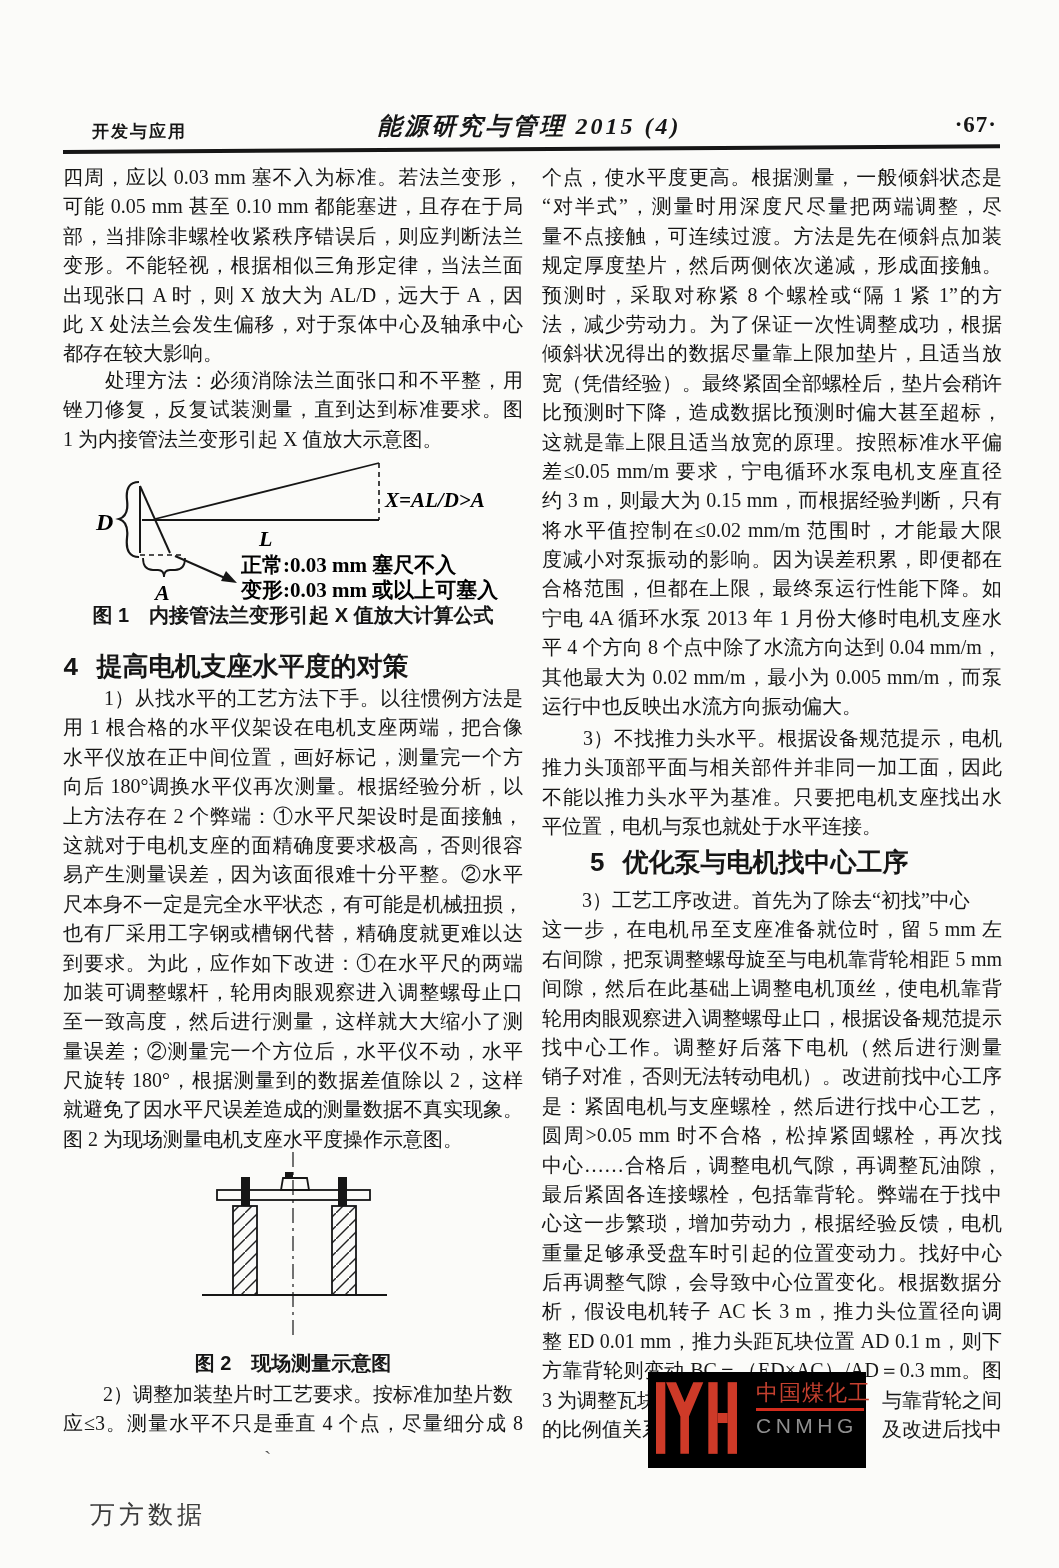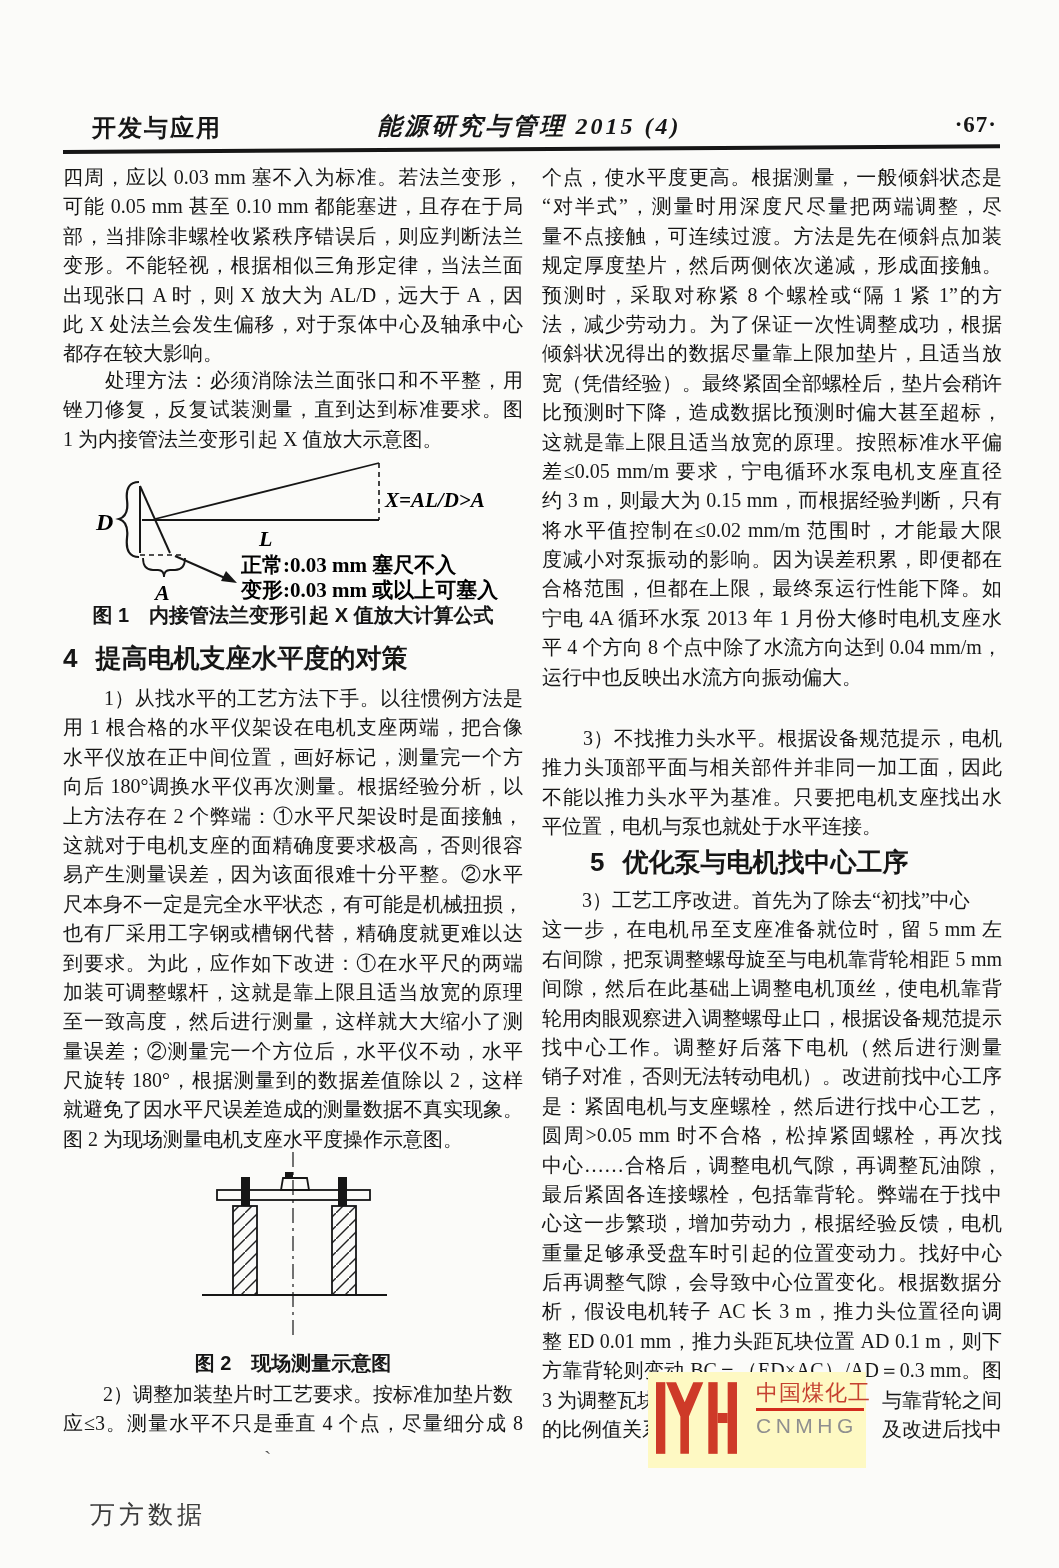--- a/index.html
+++ b/index.html
@@ -2,22 +2,22 @@
 <html><head>
 <meta charset="utf-8">
 <style>
   html,body{margin:0;padding:0;background:#e8e8e8;}
   .page{
     position:relative;width:1059px;height:1568px;background:#fbfbf9;
     font-family:"Liberation Serif","DejaVu Serif",serif;color:#161616;
     overflow:hidden;margin:0 auto;
   }
   
-  .hdr-left{position:absolute;left:92px;top:112px;font-family:"Liberation Sans","DejaVu Sans",sans-serif;
-    font-weight:700;font-size:24px;letter-spacing:2px;}
+  .hdr-left{position:absolute;left:92px;top:120px;font-family:"Liberation Sans","DejaVu Sans",sans-serif;
+    font-weight:700;font-size:17px;letter-spacing:2px;}
   .hdr-center{position:absolute;left:50%;top:110px;transform:translateX(-50%);
     font-style:italic;font-weight:700;font-size:24px;letter-spacing:3px;white-space:nowrap;}
   .hdr-right{position:absolute;right:62px;top:112px;font-size:23px;font-weight:600;letter-spacing:1px;}
   .hdr-rule{position:absolute;left:63px;top:150px;width:937px;height:4px;background:#161616;
     transform:rotate(-0.35deg);transform-origin:left center;}
   
   .col{position:absolute;top:160px;}
   .col-left{left:63px;width:460px;}
   .col-right{left:542px;width:460px;}
   .para{position:absolute;left:0;width:100%;}
@@ -25,21 +25,21 @@
   .tl.rag{text-align:left;text-align-last:left;}
   .caption{position:absolute;left:0;width:100%;text-align:center;
     font-family:"Liberation Sans","DejaVu Sans",sans-serif;font-weight:700;font-size:20px;}
   .heading{position:absolute;left:0;width:100%;font-family:"Liberation Sans","DejaVu Sans",sans-serif;
     font-weight:700;font-size:26px;line-height:40px;white-space:nowrap;}
   .heading .h-num{margin-right:18px;}
   .split-line{position:absolute;left:0;width:100%;height:29.4px;line-height:29.4px;font-size:20px;}
   .split-line .rfrag{position:absolute;right:0;top:0;}
   .figsvg{position:absolute;left:0;}
   
-  .wm{position:absolute;left:648px;top:1372px;width:218px;height:96px;background:#fef9c3;z-index:5;}
+  .wm{position:absolute;left:648px;top:1372px;width:218px;height:96px;background:#000000;z-index:5;}
   .wm-logo{position:absolute;left:8px;top:8px;width:86px;height:76px;}
   .wm-cn{position:absolute;left:108px;top:8px;font-family:"Liberation Sans","DejaVu Sans",sans-serif;
     font-size:22px;line-height:26px;color:#c5402f;letter-spacing:1px;white-space:nowrap;}
   .wm-rule{position:absolute;left:108px;top:36px;width:108px;height:3px;background:#d32c1d;}
   .wm-en{position:absolute;left:108px;top:42px;font-family:"Liberation Sans","DejaVu Sans",sans-serif;
     font-size:21px;color:#8f8f8f;letter-spacing:4.5px;white-space:nowrap;}
   
   .footer-brand{position:absolute;left:90px;top:1498px;font-family:"Liberation Sans","DejaVu Sans",sans-serif;
     font-size:25px;color:#3b3b3b;letter-spacing:4px;}
   .stray-mark{position:absolute;left:264px;top:1446px;font-size:22px;color:#555;}
@@ -89,36 +89,36 @@
       <path d="M80,108 Q80,120 90,120 L95,120 Q101,120 101,127 Q101,120 107,120 L112,120 Q122,120 122,108" fill="none" stroke="#161616" stroke-width="1.8"></path>
       <text class="fig-text" x="92" y="150" font-size="22" font-style="italic" font-weight="600">A</text>
 
       <line x1="112" y1="106" x2="162" y2="128" stroke="#161616" stroke-width="2"></line>
       <polygon points="174,133 158,131 163,121" fill="#161616"></polygon>
       <text class="fig-text" x="178" y="122" font-size="21" font-weight="600">正常:0.03 mm 塞尺不入</text>
       <text class="fig-text" x="178" y="147" font-size="21" font-weight="600">变形:0.03 mm 或以上可塞入</text>
     </svg>
     <div class="caption" style="top:442px;">图 1　内接管法兰变形引起 X 值放大计算公式</div>
 
-    <div class="heading" style="top:478px;">
+    <div class="heading" style="top:488px;font-family:Liberation Mono, monospace;">
       <span class="h-num">4</span><span>提高电机支座水平度的对策</span>
     </div>
 
     <div class="para" style="top:524px;">
         <div class="tl">　　1）从找水平的工艺方法下手。以往惯例方法是</div>
         <div class="tl">用 1 根合格的水平仪架设在电机支座两端，把合像</div>
         <div class="tl">水平仪放在正中间位置，画好标记，测量完一个方</div>
         <div class="tl">向后 180°调换水平仪再次测量。根据经验分析，以</div>
         <div class="tl">上方法存在 2 个弊端：①水平尺架设时是面接触，</div>
         <div class="tl">这就对于电机支座的面精确度要求极高，否则很容</div>
         <div class="tl">易产生测量误差，因为该面很难十分平整。②水平</div>
         <div class="tl">尺本身不一定是完全水平状态，有可能是机械扭损，</div>
         <div class="tl">也有厂采用工字钢或槽钢代替，精确度就更难以达</div>
         <div class="tl">到要求。为此，应作如下改进：①在水平尺的两端</div>
-        <div class="tl">加装可调整螺杆，这就是靠上限且适当放宽的原理</div>
+        <div class="tl">加装可调整螺杆，轮用肉眼观察进入调整螺母止口</div>
         <div class="tl">至一致高度，然后进行测量，这样就大大缩小了测</div>
         <div class="tl">量误差；②测量完一个方位后，水平仪不动，水平</div>
         <div class="tl">尺旋转 180°，根据测量到的数据差值除以 2，这样</div>
         <div class="tl">就避免了因水平尺误差造成的测量数据不真实现象。</div>
         <div class="tl rag">图 2 为现场测量电机支座水平度操作示意图。</div>
       </div>
 
     <svg class="figsvg" style="top:988px;" width="460" height="198" viewBox="0 0 460 198">
       <line x1="230" y1="4" x2="230" y2="192" stroke="#444" stroke-width="1.5" stroke-dasharray="15 5 3 5"></line>
 
@@ -160,20 +160,21 @@
         <div class="tl">宽（凭借经验）。最终紧固全部螺栓后，垫片会稍许</div>
         <div class="tl">比预测时下降，造成数据比预测时偏大甚至超标，</div>
         <div class="tl">这就是靠上限且适当放宽的原理。按照标准水平偏</div>
         <div class="tl">差≤0.05 mm/m 要求，宁电循环水泵电机支座直径</div>
         <div class="tl">约 3 m，则最大为 0.15 mm，而根据经验判断，只有</div>
         <div class="tl">将水平值控制在≤0.02 mm/m 范围时，才能最大限</div>
         <div class="tl">度减小对泵振动的影响。因为误差积累，即便都在</div>
         <div class="tl">合格范围，但都在上限，最终泵运行性能下降。如</div>
         <div class="tl">宁电 4A 循环水泵 2013 年 1 月份大修时电机支座水</div>
         <div class="tl">平 4 个方向 8 个点中除了水流方向达到 0.04 mm/m，</div>
+        <div class="tl">其他最大为 0.02 mm/m，最小为 0.005 mm/m，而泵</div>
         <div class="tl rag">运行中也反映出水流方向振动偏大。</div>
       </div>
     <div class="para" style="top:564px;">
         <div class="tl">　　3）不找推力头水平。根据设备规范提示，电机</div>
         <div class="tl">推力头顶部平面与相关部件并非同一加工面，因此</div>
         <div class="tl">不能以推力头水平为基准。只要把电机支座找出水</div>
         <div class="tl rag">平位置，电机与泵也就处于水平连接。</div>
       </div>
 
     <div class="heading" style="top:682px;margin-left:48px;">

